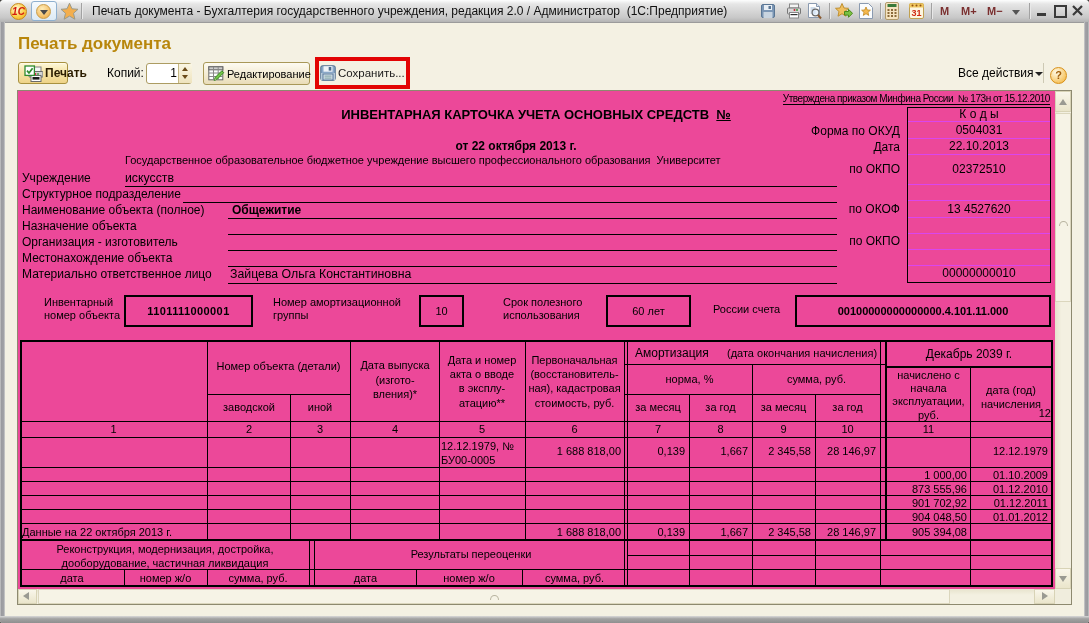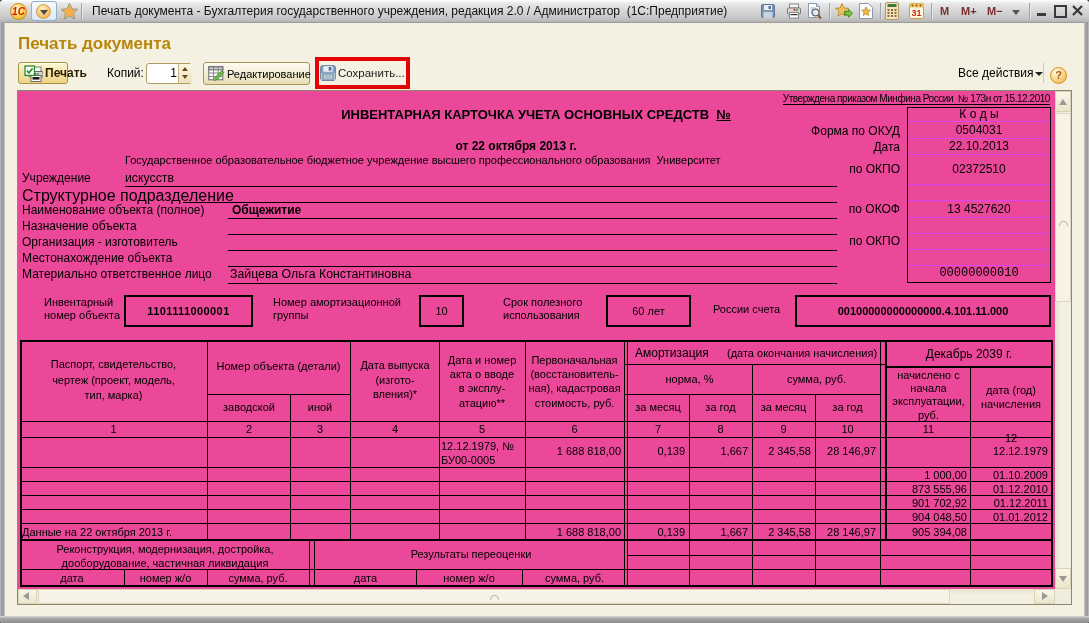--- a/index.html
+++ b/index.html
@@ -188,21 +188,21 @@
     <div id="viewport">
       <div id="doc">
 
         <div class="t" style="right:5px;top:2px;font-size:10px;letter-spacing:-0.45px;line-height:11px;border-bottom:1px solid #000;">Утверждена приказом Минфина России&nbsp; № 173н от 15.12.2010</div>
         <div class="t b tc" style="left:322px;top:16px;width:392px;font-size:13px;">ИНВЕНТАРНАЯ КАРТОЧКА УЧЕТА ОСНОВНЫХ СРЕДСТВ&nbsp; <span style="text-decoration:underline;">№</span></div>
         <div class="t b tc" style="left:437px;top:48px;width:122px;font-size:12px;">от 22 октября 2013 г.</div>
 
         <div class="t" style="left:107px;top:63px;font-size:11px;">Государственное образовательное бюджетное учреждение высшего профессионального образования&nbsp; Университет</div>
         <div class="t" style="left:4px;top:80px;font-size:12px;">Учреждение</div>
         <div class="t" style="left:107px;top:80px;font-size:12.3px;">искусств</div>
-        <div class="t" style="left:4px;top:96px;font-size:16px;">Структурное подразделение</div>
+        <div class="t" style="left:4px;top:96px;font-size:12px;">Структурное подразделение</div>
         <div class="t" style="left:4px;top:112px;font-size:12px;">Наименование объекта (полное)</div>
         <div class="t b" style="left:214px;top:112px;font-size:12px;">Общежитие</div>
         <div class="t" style="left:4px;top:128px;font-size:12px;">Назначение объекта</div>
         <div class="t" style="left:4px;top:144px;font-size:12px;">Организация - изготовитель</div>
         <div class="t" style="left:4px;top:160px;font-size:12px;">Местонахождение объекта</div>
         <div class="t" style="left:4px;top:176px;font-size:12px;">Материально ответственное лицо</div>
         <div class="t" style="left:212px;top:176px;font-size:12.3px;">Зайцева Ольга Константиновна</div>
         <div class="hl" style="left:107px;top:95px;width:712px;"></div>
         <div class="hl" style="left:165px;top:111px;width:654px;"></div>
         <div class="hl" style="left:210px;top:127px;width:609px;"></div>
@@ -220,21 +220,21 @@
         <div style="position:absolute;left:889px;top:16px;width:144px;height:176px;box-sizing:border-box;border:1px solid #000;">
           <div class="kr" style="height:14px;line-height:13px;">К о д ы</div>
           <div class="kr" style="height:17px;line-height:16px;">0504031</div>
           <div class="kr" style="height:16px;line-height:15px;">22.10.2013</div>
           <div class="kr" style="height:30px;line-height:29px;">02372510</div>
           <div class="kr" style="height:16px;"></div>
           <div class="kr" style="height:17px;line-height:16px;">13 4527620</div>
           <div class="kr" style="height:16px;"></div>
           <div class="kr" style="height:16px;"></div>
           <div class="kr" style="height:16px;"></div>
-          <div class="kr" style="height:16px;line-height:15px;border-bottom:none;font-family:Liberation Mono, monospace;">00000000010</div>
+          <div class="kr" style="height:16px;line-height:15px;border-bottom:none;">00000000010</div>
         </div>
 
         <div class="t" style="left:26px;top:205px;line-height:13px;">Инвентарный<br>номер объекта</div>
         <div class="ibox b" style="left:106px;top:204px;width:129px;height:32px;line-height:28px;letter-spacing:0.4px;">1101111000001</div>
         <div class="t" style="left:255px;top:205px;line-height:13px;">Номер амортизационной<br>группы</div>
         <div class="ibox" style="left:401px;top:204px;width:45px;height:32px;line-height:28px;">10</div>
         <div class="t" style="left:485px;top:205px;line-height:13px;">Срок полезного<br>использования</div>
         <div class="ibox" style="left:588px;top:204px;width:85px;height:32px;line-height:28px;">60 лет</div>
         <div class="t" style="left:695px;top:212px;">России счета</div>
         <div class="ibox b" style="left:777px;top:204px;width:256px;height:32px;line-height:28px;">00100000000000000.4.101.11.000</div>
@@ -270,21 +270,20 @@
         <div class="vl" style="left:862px;top:249px;height:247px;"></div>
         <div class="vl" style="left:867px;top:249px;width:2px;height:199px;"></div>
         <div class="vl" style="left:952px;top:277px;height:219px;"></div>
         <div class="vl" style="left:1033px;top:249px;width:2px;height:247px;"></div>
         <div class="vl" style="left:106px;top:478px;height:17px;"></div>
         <div class="vl" style="left:291px;top:448px;height:47px;"></div>
         <div class="vl" style="left:296px;top:448px;height:47px;"></div>
         <div class="vl" style="left:398px;top:478px;height:17px;"></div>
         <div class="vl" style="left:504px;top:478px;height:17px;"></div>
 
-        <div class="t tc" style="left:4px;top:266px;width:183px;line-height:15.5px;white-space:normal;">Паспорт, свидетельство,<br>чертеж (проект, модель,<br>тип, марка)</div>
         <div class="t tc" style="left:191px;top:269px;width:139px;">Номер объекта (детали)</div>
         <div class="t tc" style="left:191px;top:310px;width:80px;">заводской</div>
         <div class="t tc" style="left:273px;top:310px;width:58px;">иной</div>
         <div class="t tc" style="left:334px;top:267px;width:86px;line-height:14.5px;">Дата выпуска<br>(изгото-<br>вления)*</div>
         <div class="t tc" style="left:508px;top:262px;width:97px;line-height:14.2px;">Первоначальная<br>(восстановитель-<br>ная), кадастровая<br>стоимость, руб.</div>
         <div class="t tc" style="left:422px;top:262px;width:84px;line-height:14.2px;">Дата и номер<br>акта о вводе<br>в эксплу-<br>атацию**</div>
         <div class="t" style="left:617px;top:255px;font-size:12px;">Амортизация</div>
         <div class="t" style="left:709px;top:256px;">(дата окончания начисления)</div>
         <div class="t tc" style="left:610px;top:282px;width:123px;">норма, %</div>
         <div class="t tc" style="left:735px;top:282px;width:127px;">сумма, руб.</div>
@@ -300,21 +299,21 @@
         <div class="t tc" style="left:191px;top:332px;width:80px;">2</div>
         <div class="t tc" style="left:273px;top:332px;width:58px;">3</div>
         <div class="t tc" style="left:334px;top:332px;width:86px;">4</div>
         <div class="t tc" style="left:422px;top:332px;width:84px;">5</div>
         <div class="t tc" style="left:508px;top:332px;width:97px;">6</div>
         <div class="t tc" style="left:610px;top:332px;width:60px;">7</div>
         <div class="t tc" style="left:672px;top:332px;width:61px;">8</div>
         <div class="t tc" style="left:735px;top:332px;width:61px;">9</div>
         <div class="t tc" style="left:798px;top:332px;width:63px;">10</div>
         <div class="t tc" style="left:870px;top:332px;width:81px;">11</div>
-        <div class="t tc" style="left:953px;top:341px;width:80px;">12</div>
+        <div class="t tc" style="left:953px;top:316px;width:80px;text-align:right;">12</div>
 
         <div class="t" style="left:423px;top:349px;line-height:13.5px;">12.12.1979, №<br>БУ00-0005</div>
         <div class="t tr" style="left:508px;top:354px;width:95px;">1 688 818,00</div>
         <div class="t tr" style="left:610px;top:354px;width:57px;">0,139</div>
         <div class="t tr" style="left:672px;top:354px;width:58px;">1,667</div>
         <div class="t tr" style="left:735px;top:354px;width:58px;">2 345,58</div>
         <div class="t tr" style="left:798px;top:354px;width:60px;">28 146,97</div>
         <div class="t tr" style="left:953px;top:354px;width:77px;">12.12.1979</div>
         <div class="t tr" style="left:870px;top:378px;width:79px;">1 000,00</div>
         <div class="t tr" style="left:953px;top:378px;width:77px;">01.10.2009</div>

